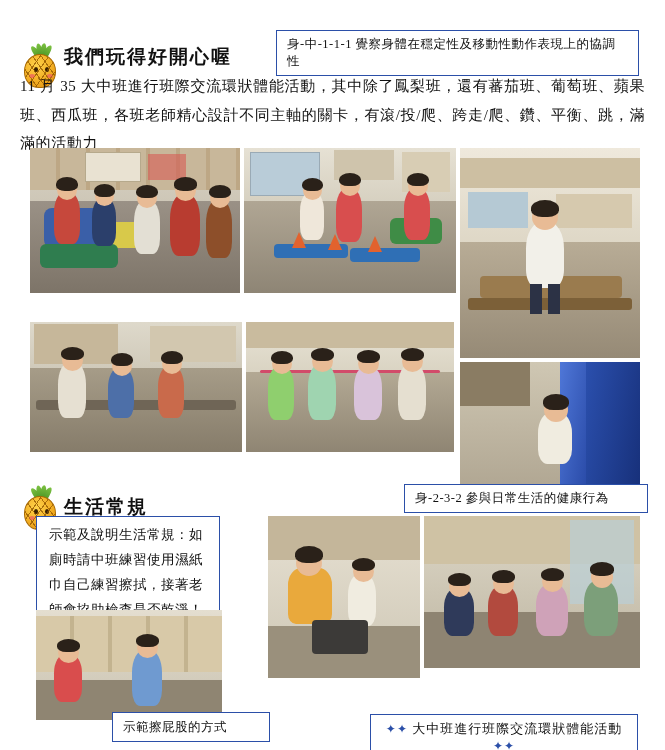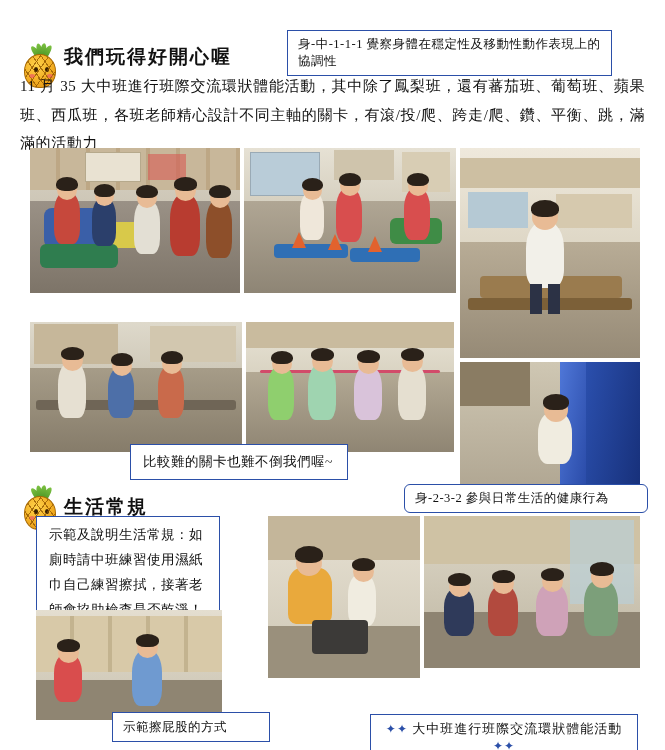--- a/index.html
+++ b/index.html
@@ -134,21 +134,21 @@
       <div class="eye" style="left:9px"></div>
       <div class="eye" style="left:20px"></div>
       <div class="cheek" style="left:4px"></div>
       <div class="cheek" style="left:22px"></div>
       <div class="mouth"></div>
     </div>
   </div>
 
   <div class="sec-title" style="left:64px; top:44px;">我們玩得好開心喔</div>
 
-  <div class="tag-box" style="left:287px; top:30px; width:325px;">身-中-1-1-1 覺察身體在穩定性及移動性動作表現上的協調性</div>
+  <div class="tag-box" style="left:276px; top:30px; width:363px;">身-中-1-1-1 覺察身體在穩定性及移動性動作表現上的協調性</div>
 
   <div class="para" style="left:20px; top:72px; width:625px;">11 月 35 大中班進行班際交流環狀體能活動，其中除了鳳梨班，還有蕃茄班、葡萄班、蘋果班、西瓜班，各班老師精心設計不同主軸的關卡，有滾/投/爬、跨走/爬、鑽、平衡、跳，滿滿的活動力</div>
 
   <div class="photo" style="left:30px; top:148px; width:210px; height:145px;">
     <div class="sky" style="top:0; height:58px; background:linear-gradient(#d8d2c4,#cdc6b6);"></div>
     <div style="position:absolute;left:0;top:0;right:0;height:42px;background:repeating-linear-gradient(90deg,#c8b79a 0 26px,#bda785 26px 30px);"></div>
     <div style="position:absolute;left:55px;top:4px;width:56px;height:30px;background:#e9e2d2;border:1px solid #b6a98c;"></div>
     <div style="position:absolute;left:118px;top:6px;width:38px;height:26px;background:#d9534f;opacity:.55;"></div>
     <div class="floorwrap" style="height:92px;background:linear-gradient(#9a9186,#7d7468);"></div>
     <div class="blob" style="left:14px;top:60px;width:62px;height:40px;background:#3a5fa8;border-radius:8px;"></div>
@@ -249,41 +249,40 @@
   <div class="photo" style="left:460px; top:362px; width:180px; height:128px;">
     <div style="position:absolute;left:0;top:0;right:0;bottom:0;background:linear-gradient(#cfc7b3,#b0a692);"></div>
     <div style="position:absolute;right:0;top:0;width:70px;height:128px;background:linear-gradient(100deg,#2f56b8,#17307a);"></div>
     <div style="position:absolute;right:54px;top:0;width:26px;height:128px;background:linear-gradient(100deg,#4f77d8,#2a4ba8);"></div>
     <div style="position:absolute;left:0;top:0;width:70px;height:44px;background:#8a7c63;"></div>
     <div class="kid" style="left:78px;top:50px;width:34px;height:52px;background:#f0ece0;"></div>
     <div class="head" style="left:84px;top:36px;width:24px;height:24px;"></div>
     <div class="hair" style="left:83px;top:32px;width:26px;height:16px;"></div>
   </div>
 
-  <div class="callout" style="left:130px; top:444px; width:218px;">比較難的關卡也難不倒我們喔~</div>
 
   <div class="pineapple" style="left:18px; top:480px;">
     <div class="pine-leaves">
       <div class="leaf" style="transform:rotate(-38deg)"></div>
       <div class="leaf" style="transform:rotate(-14deg)"></div>
       <div class="leaf" style="transform:rotate(8deg)"></div>
       <div class="leaf" style="transform:rotate(32deg)"></div>
     </div>
     <div class="pine-body">
       <div class="eye" style="left:9px"></div>
       <div class="eye" style="left:20px"></div>
       <div class="cheek" style="left:4px"></div>
       <div class="cheek" style="left:22px"></div>
       <div class="mouth"></div>
     </div>
   </div>
 
   <div class="sec-title" style="left:64px; top:494px;">生活常規</div>
 
-  <div class="tag-box" style="left:404px; top:484px; width:244px;border-radius:6px;">身-2-3-2 參與日常生活的健康行為</div>
+  <div class="tag-box" style="left:404px; top:484px; width:244px;">身-2-3-2 參與日常生活的健康行為</div>
 
   <div class="callout" style="left:36px; top:516px; width:184px; line-height:1.85;">示範及說明生活常規：如廁時請中班練習使用濕紙巾自己練習擦拭，接著老師會協助檢查是否乾淨！</div>
 
   <div class="photo" style="left:36px; top:610px; width:186px; height:110px;">
     <div style="position:absolute;left:0;top:0;right:0;bottom:0;background:linear-gradient(#e4ded0,#c9c2b0);"></div>
     <div style="position:absolute;left:0;top:6px;width:186px;height:56px;background:repeating-linear-gradient(90deg,#d8c9a8 0 34px,#c3b38f 34px 38px);"></div>
     <div style="position:absolute;left:0;bottom:0;width:186px;height:40px;background:#8f8572;"></div>
     <div class="kid" style="left:18px;top:44px;width:28px;height:48px;background:#d94d4d;"></div>
     <div class="head" style="left:22px;top:32px;width:21px;height:21px;"></div>
     <div class="hair" style="left:21px;top:29px;width:23px;height:13px;"></div>

